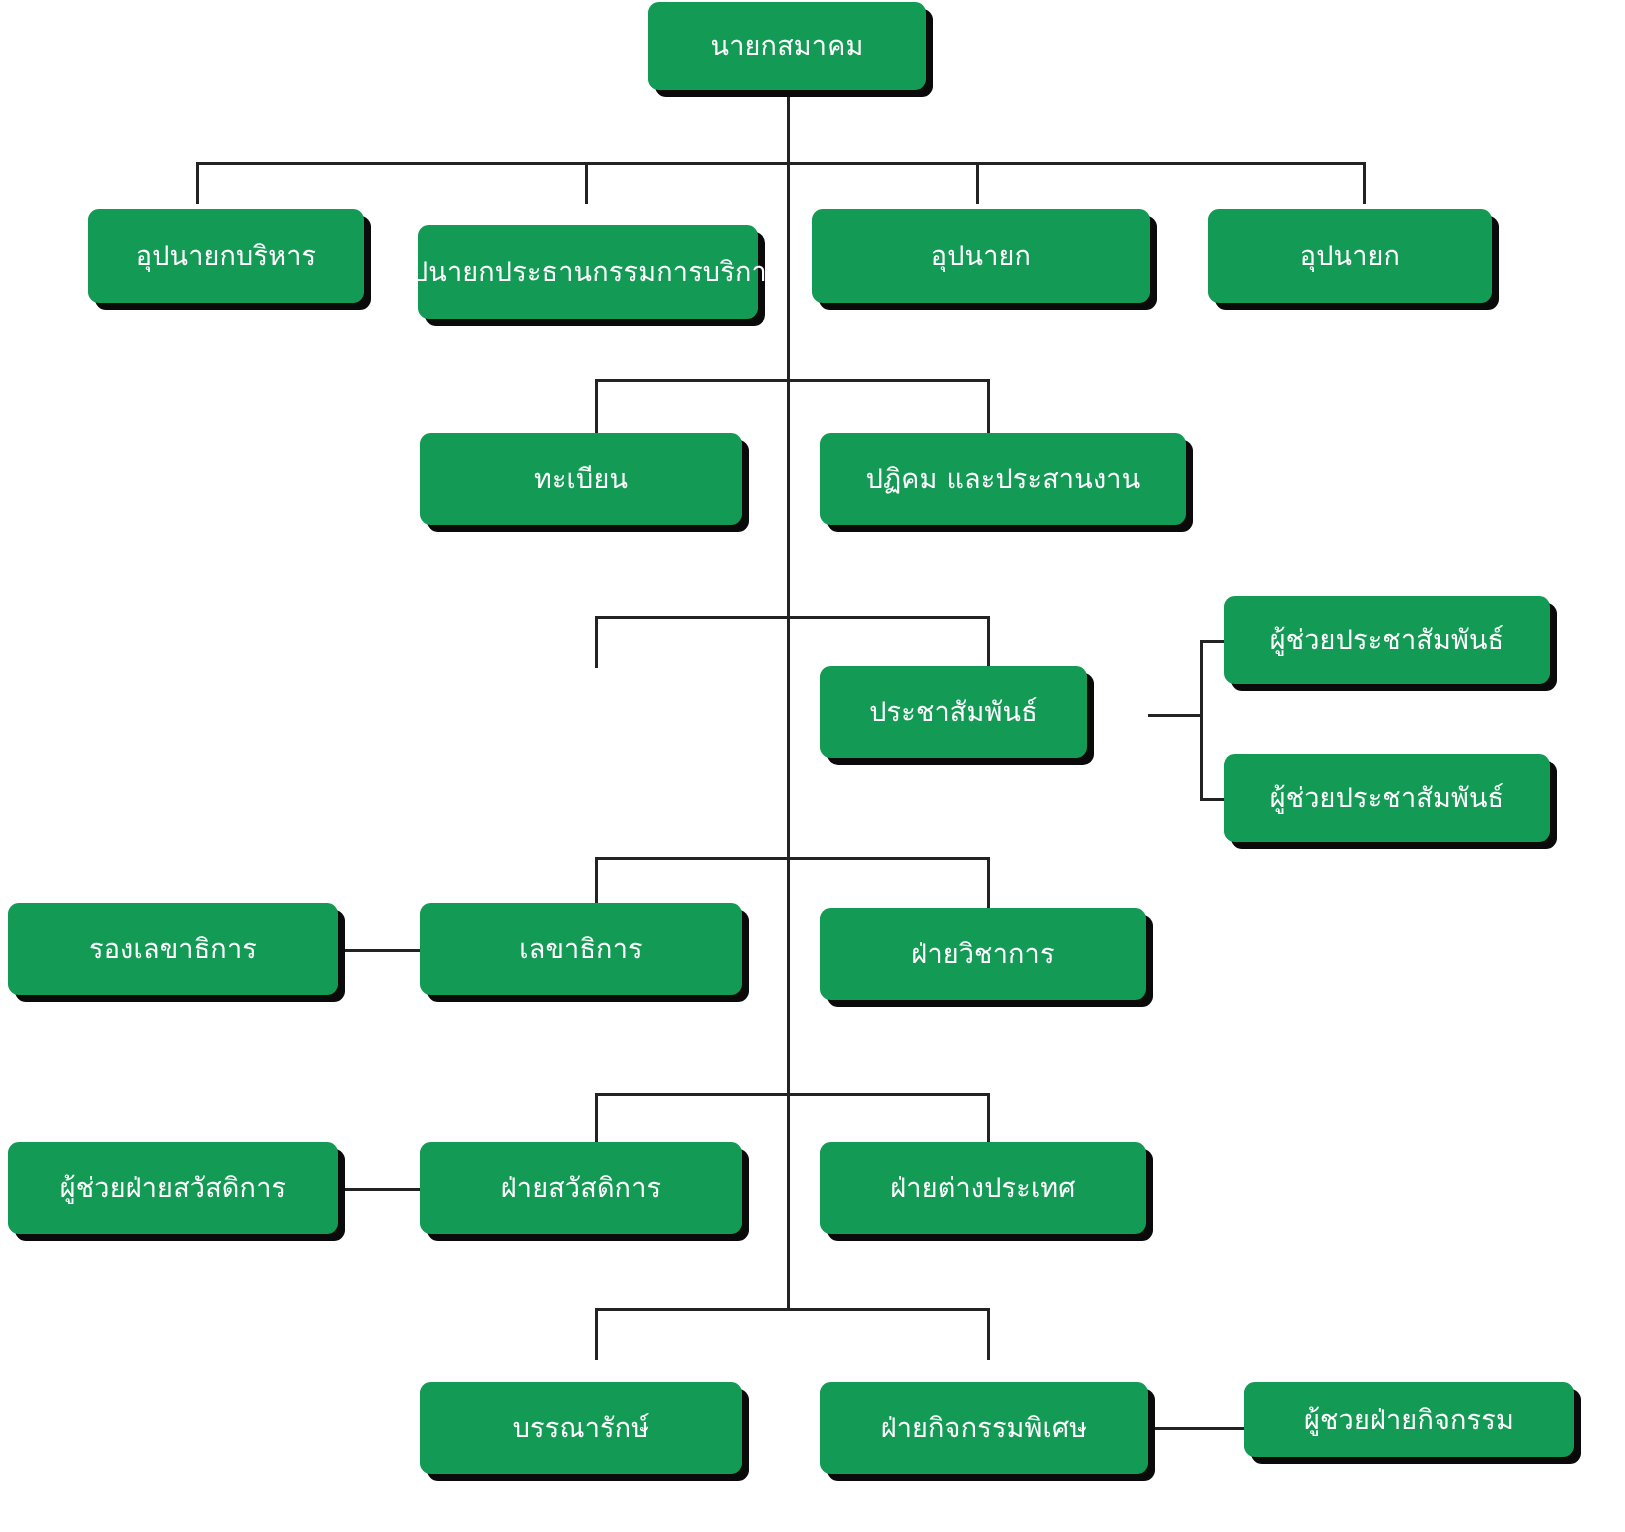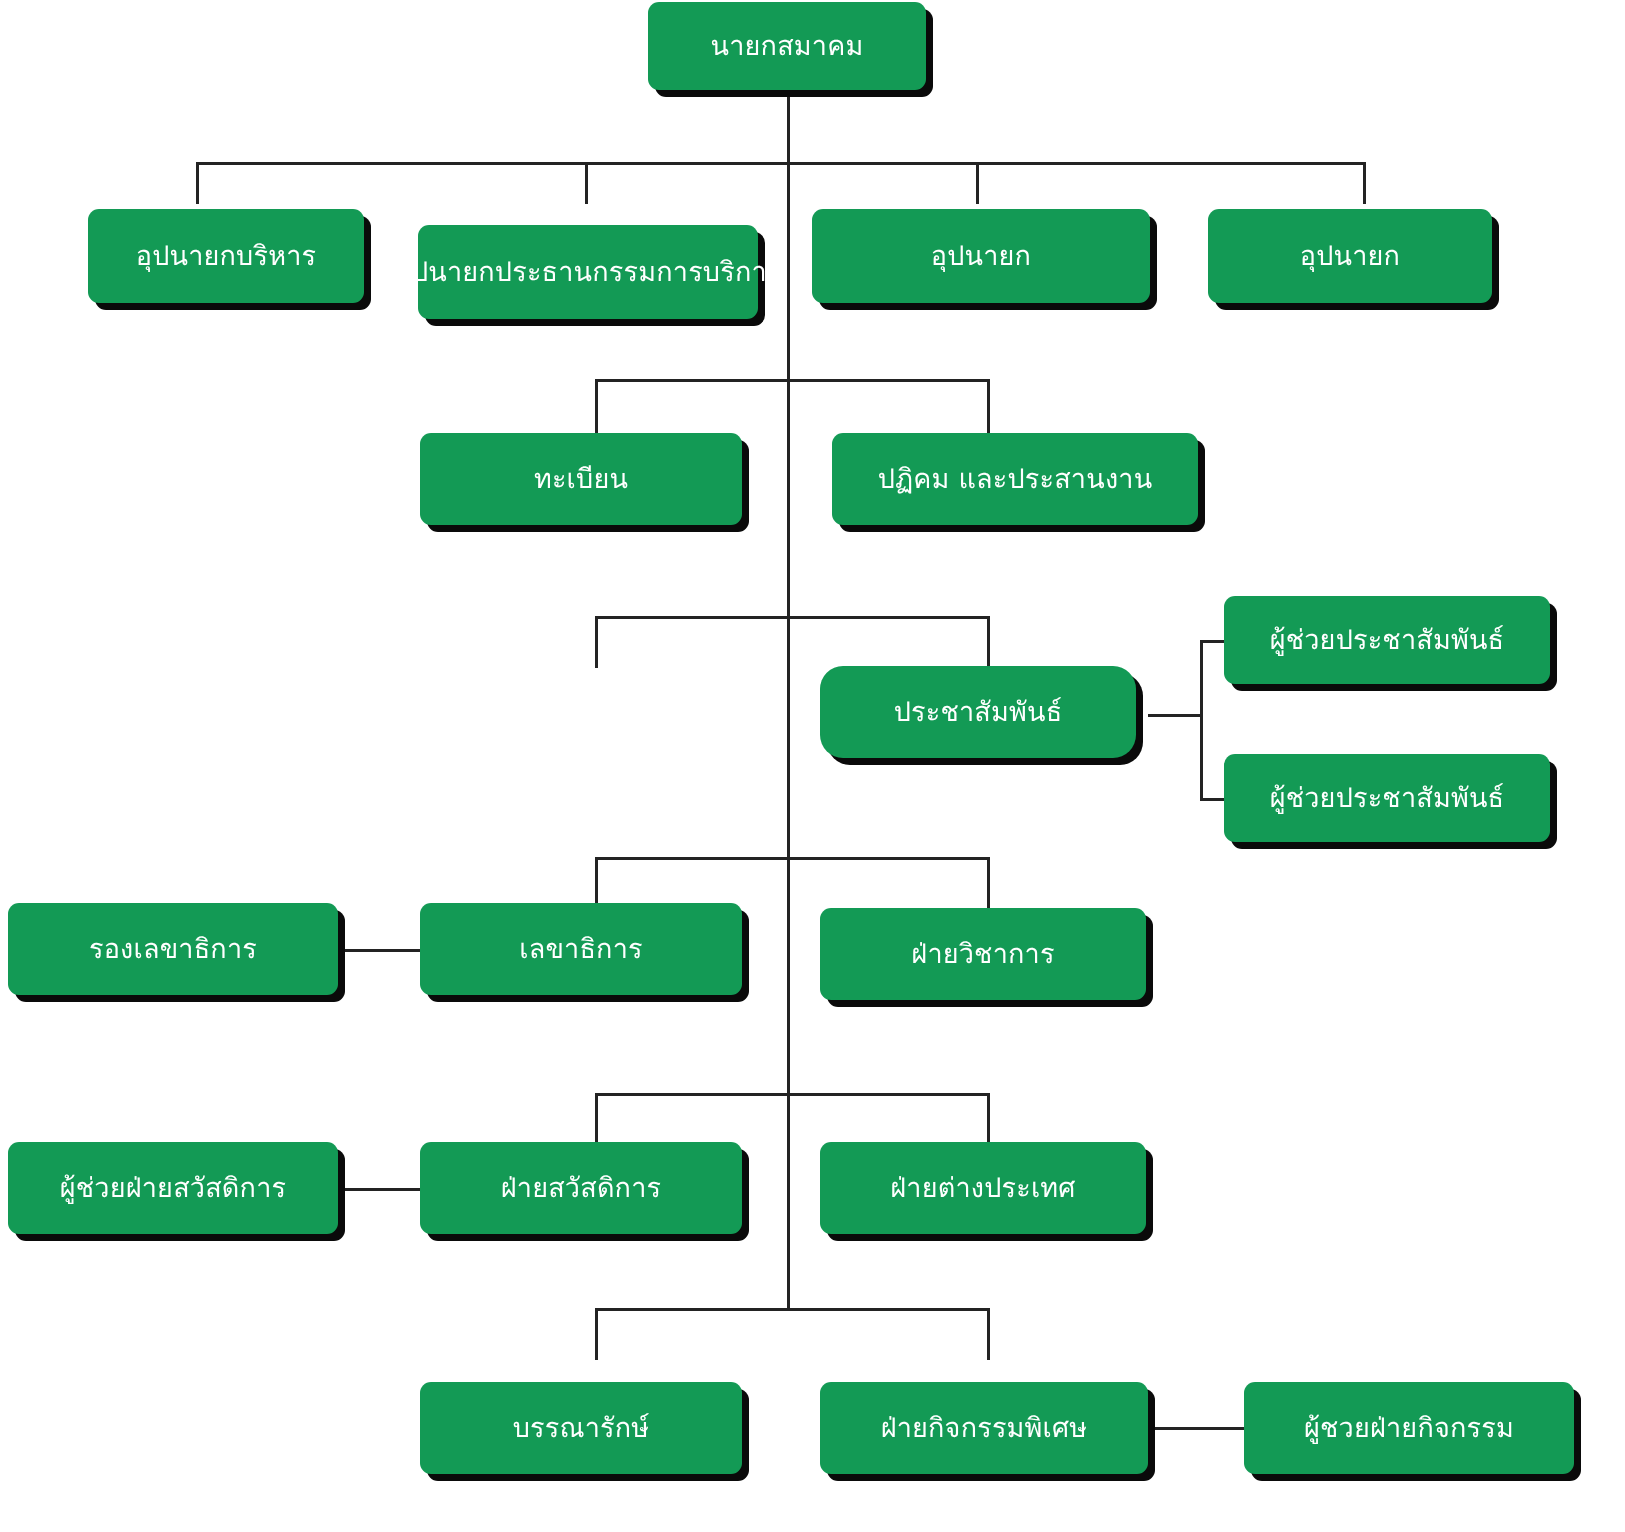--- a/index.html
+++ b/index.html
@@ -104,26 +104,26 @@
   </div>
 
   <div class="node" style="left:1208px; top:209px; width:284px; height:94px;">
     <span class="node-label">อุปนายก</span>
   </div>
 
   <div class="node" style="left:420px; top:433px; width:322px; height:92px;justify-content:center;">
     <span class="node-label">ทะเบียน</span>
   </div>
 
-  <div class="node" style="left:820px; top:433px; width:366px; height:92px;margin-left:12px;">
+  <div class="node" style="left:820px; top:433px; width:366px; height:92px;">
     <span class="node-label">ปฏิคม และประสานงาน</span>
   </div>
 
 
-  <div class="node" style="left:820px; top:666px; width:316px; height:92px;border-radius:23px;">
+  <div class="node" style="left:820px; top:666px; width:267px; height:92px;">
     <span class="node-label">ประชาสัมพันธ์</span>
   </div>
 
   <div class="node" style="left:1224px; top:596px; width:326px; height:88px;">
     <span class="node-label">ผู้ช่วยประชาสัมพันธ์</span>
   </div>
 
   <div class="node" style="left:1224px; top:754px; width:326px; height:88px;">
     <span class="node-label">ผู้ช่วยประชาสัมพันธ์</span>
   </div>
@@ -153,17 +153,17 @@
   </div>
 
   <div class="node" style="left:420px; top:1382px; width:322px; height:92px;">
     <span class="node-label">บรรณารักษ์</span>
   </div>
 
   <div class="node" style="left:820px; top:1382px; width:328px; height:92px;">
     <span class="node-label">ฝ่ายกิจกรรมพิเศษ</span>
   </div>
 
-  <div class="node" style="left:1244px; top:1382px; width:330px; height:92px;">
+  <div class="node" style="left:1244px; top:1382px; width:330px; height:75px;">
     <span class="node-label">ผู้ชวยฝ่ายกิจกรรม</span>
   </div>
 
 </div>
 
 </body></html>

